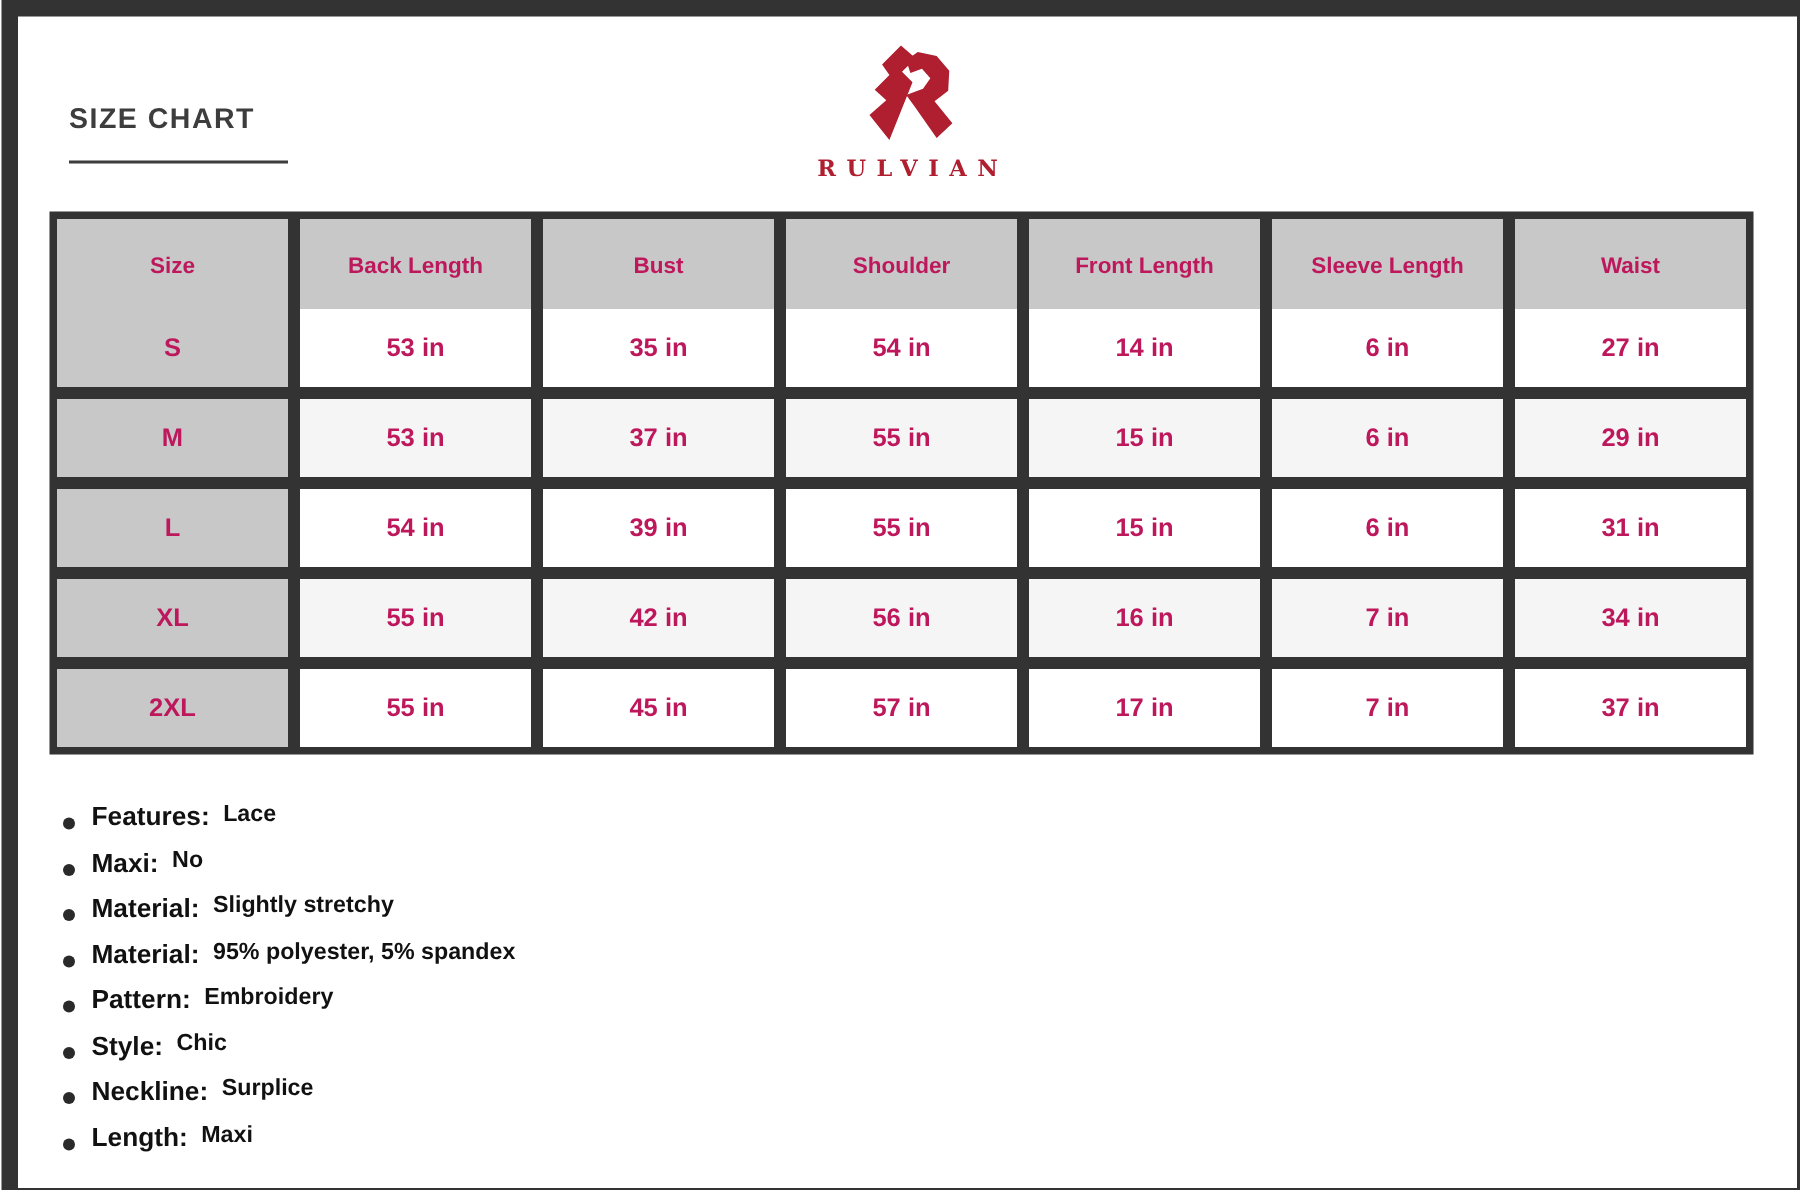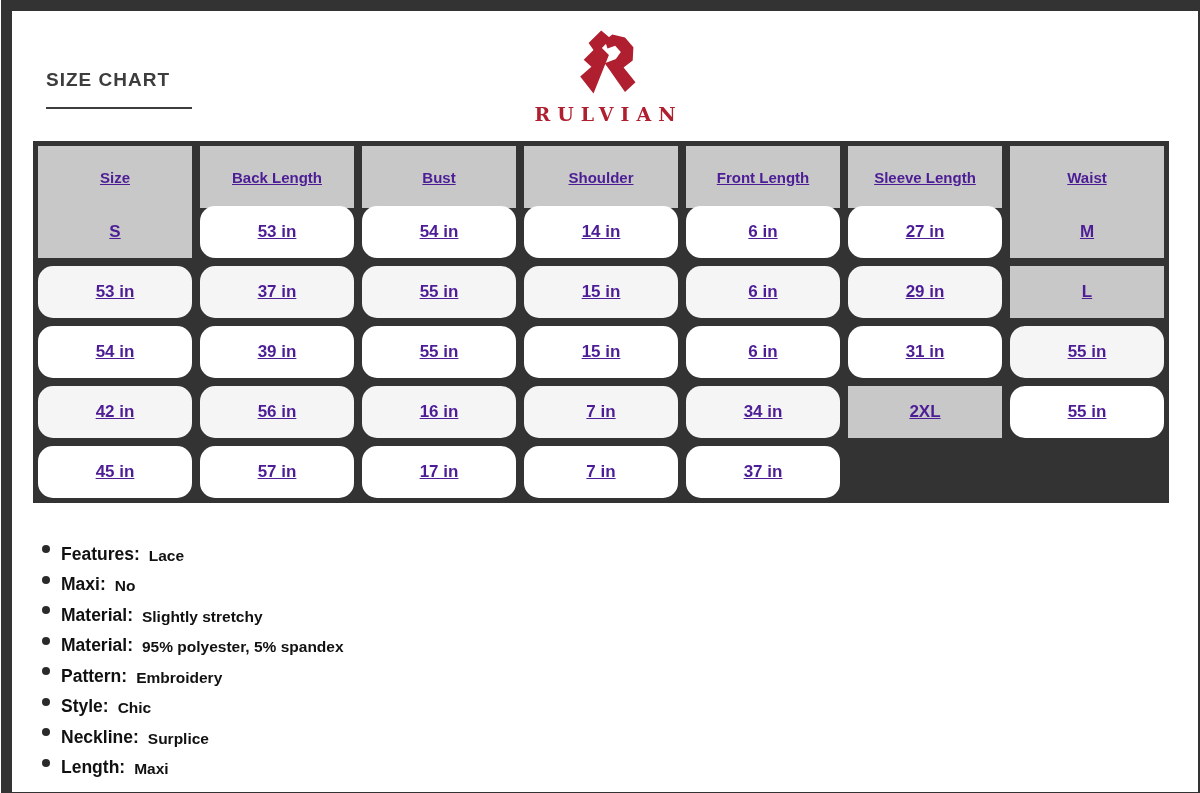--- a/index.html
+++ b/index.html
@@ -5,35 +5,35 @@
   html,body{margin:0;padding:0;background:#fff;width:1200px;height:793px;overflow:hidden;
     font-family:"Liberation Sans", sans-serif;}
   .frame{position:absolute;left:1px;top:0;width:1186px;height:781px;border:11px solid #333;
     background:#fff;}
   
   .title-wrap{position:absolute;left:34px;top:58px;}
   .page-title{font-size:19px;font-weight:bold;color:#3d3d3d;letter-spacing:1px;margin:0;}
   .title-underline{width:146px;height:2px;background:#3d3d3d;margin-top:16px;}
   .brand{position:absolute;left:50%;top:18px;transform:translateX(-50%);text-align:center;}
   .brand svg{display:block;margin:0 auto;}
-  .brand-name{margin-top:4px;font-family:"DejaVu Serif", serif;font-weight:bold;font-size:19px;
+  .brand-name{margin-top:4px;font-family:"DejaVu Serif", serif;font-weight:bold;font-size:15px;
     letter-spacing:7px;color:#b01f2f;text-indent:7px;}
   
   .size-table{position:absolute;left:21px;top:130px;width:1136px;background:#333;
     padding:5px;box-sizing:border-box;display:grid;grid-template-columns:repeat(7,1fr);
     grid-auto-rows:52px;gap:8px;}
   .size-table .cell{display:flex;align-items:center;justify-content:center;
-    font-weight:bold;color:#4c1d95;text-decoration:underline;}
+    font-weight:bold;color:#be185d;}
   .size-table .th{height:62px;background:#c8c8c8;font-size:15px;}
   .size-table .size-cell{background:#c8c8c8;font-size:17px;}
-  .size-table .val{background:#fff;font-size:17px;border-radius:15px;}
+  .size-table .val{background:#fff;font-size:17px;}
   .size-table .alt{background:#f5f5f5;}
   
   .details{position:absolute;left:30px;top:523px;list-style:none;margin:0;padding:0;}
-  .details li{display:flex;align-items:flex-end;height:30.5px;}
+  .details li{display:flex;align-items:flex-start;height:30.5px;}
   .dot{width:8px;height:8px;border-radius:50%;background:#2a2a2a;margin-right:11px;
     flex-shrink:0;align-self:center;}
   .dlabel{font-size:17.5px;font-weight:bold;color:#111;}
   .dvalue{font-size:15.5px;font-weight:bold;color:#111;margin-left:9px;}
 </style>
 </head>
 <body>
 
 <div class="frame">
 
@@ -53,38 +53,40 @@
   <div class="size-table" id="sizeTable">
       <div class="cell th">Size</div>
       <div class="cell th">Back Length</div>
       <div class="cell th">Bust</div>
       <div class="cell th">Shoulder</div>
       <div class="cell th">Front Length</div>
       <div class="cell th">Sleeve Length</div>
       <div class="cell th">Waist</div>
       <div class="cell size-cell">S</div>
       <div class="cell val">53 in</div>
+      <div class="cell val">35 in</div>
       <div class="cell val">54 in</div>
       <div class="cell val">14 in</div>
       <div class="cell val">6 in</div>
       <div class="cell val">27 in</div>
       <div class="cell size-cell">M</div>
       <div class="cell val alt">53 in</div>
       <div class="cell val alt">37 in</div>
       <div class="cell val alt">55 in</div>
       <div class="cell val alt">15 in</div>
       <div class="cell val alt">6 in</div>
       <div class="cell val alt">29 in</div>
       <div class="cell size-cell">L</div>
       <div class="cell val">54 in</div>
       <div class="cell val">39 in</div>
       <div class="cell val">55 in</div>
       <div class="cell val">15 in</div>
       <div class="cell val">6 in</div>
       <div class="cell val">31 in</div>
+      <div class="cell size-cell">XL</div>
       <div class="cell val alt">55 in</div>
       <div class="cell val alt">42 in</div>
       <div class="cell val alt">56 in</div>
       <div class="cell val alt">16 in</div>
       <div class="cell val alt">7 in</div>
       <div class="cell val alt">34 in</div>
       <div class="cell size-cell">2XL</div>
       <div class="cell val">55 in</div>
       <div class="cell val">45 in</div>
       <div class="cell val">57 in</div>

